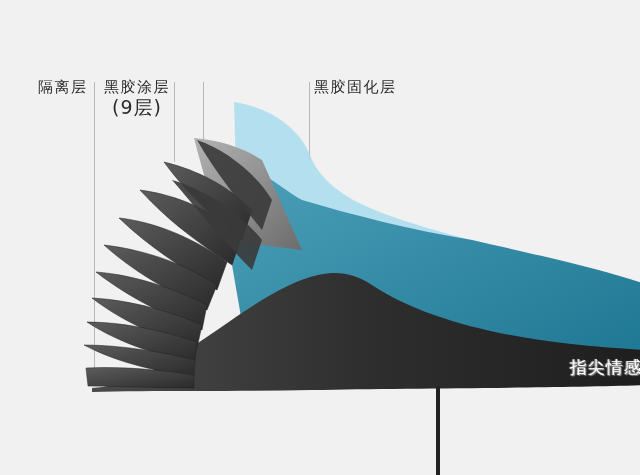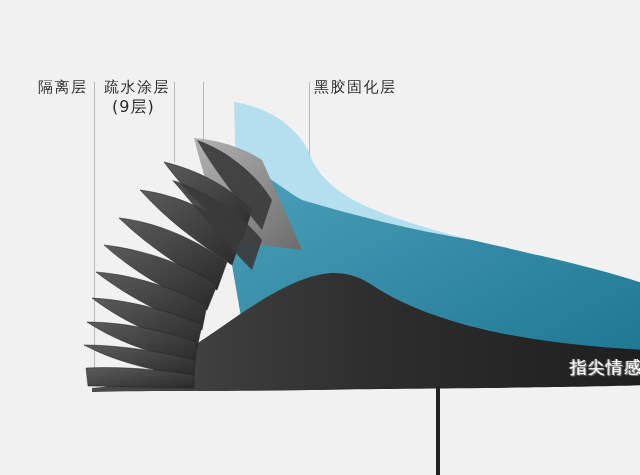--- a/index.html
+++ b/index.html
@@ -1,36 +1,36 @@
 <!DOCTYPE html>
 <html><head>
 <meta charset="utf-8">
 <style>
   html, body { margin:0; padding:0; }
   body { width:640px; height:475px; overflow:hidden; background:#f1f1f1; position:relative;
          font-family:"DejaVu Sans", sans-serif; }
   .stage { position:absolute; left:12px; top:0; width:640px; height:389px; }
   .label { position:absolute; font-size:15px; color:#2a2a2a; letter-spacing:1.5px; white-space:nowrap; line-height:18px; }
-  .sub   { position:absolute; font-size:16px; color:#2a2a2a; letter-spacing:1px; white-space:nowrap; line-height:18px; }
+  .sub   { position:absolute; font-size:19px; color:#2a2a2a; letter-spacing:1px; white-space:nowrap; line-height:18px; }
   .leader { position:absolute; width:1px; background:#b8b8b8; }
   .watermark { position:absolute; right:10px; bottom:10px; font-size:17px; color:#ffffff; letter-spacing:1px;
                text-shadow: 1px 1px 1px #9a9a9a, -1px 0 1px #c8c8c8; }
 </style>
 </head>
 <body>
 
 <div class="stage">
 
   <div class="leader" style="left:82px; top:82px; height:300px;"></div>
   <div class="leader" style="left:162px; top:82px; height:80px;"></div>
   <div class="leader" style="left:191px; top:82px; height:60px;"></div>
   <div class="leader" style="left:297px; top:82px; height:80px;"></div>
 
   <div class="label" style="left:26px; top:78px;">隔离层</div>
-  <div class="label" style="left:92px; top:78px;">疏水涂层</div>
+  <div class="label" style="left:92px; top:78px;">黑胶涂层</div>
   <div class="sub" style="left:100px; top:98px;">(9层)</div>
   <div class="label" style="left:302px; top:78px;">黑胶固化层</div>
 
   <svg width="640" height="475" viewBox="0 0 640 475" style="position:absolute;left:0;top:0;">
     <defs>
       <linearGradient id="blackGrad" x1="0" y1="0" x2="1" y2="0">
         <stop offset="0" stop-color="#4a4a4a"></stop>
         <stop offset="0.5" stop-color="#2e2e2e"></stop>
         <stop offset="1" stop-color="#1e1e1e"></stop>
       </linearGradient>

